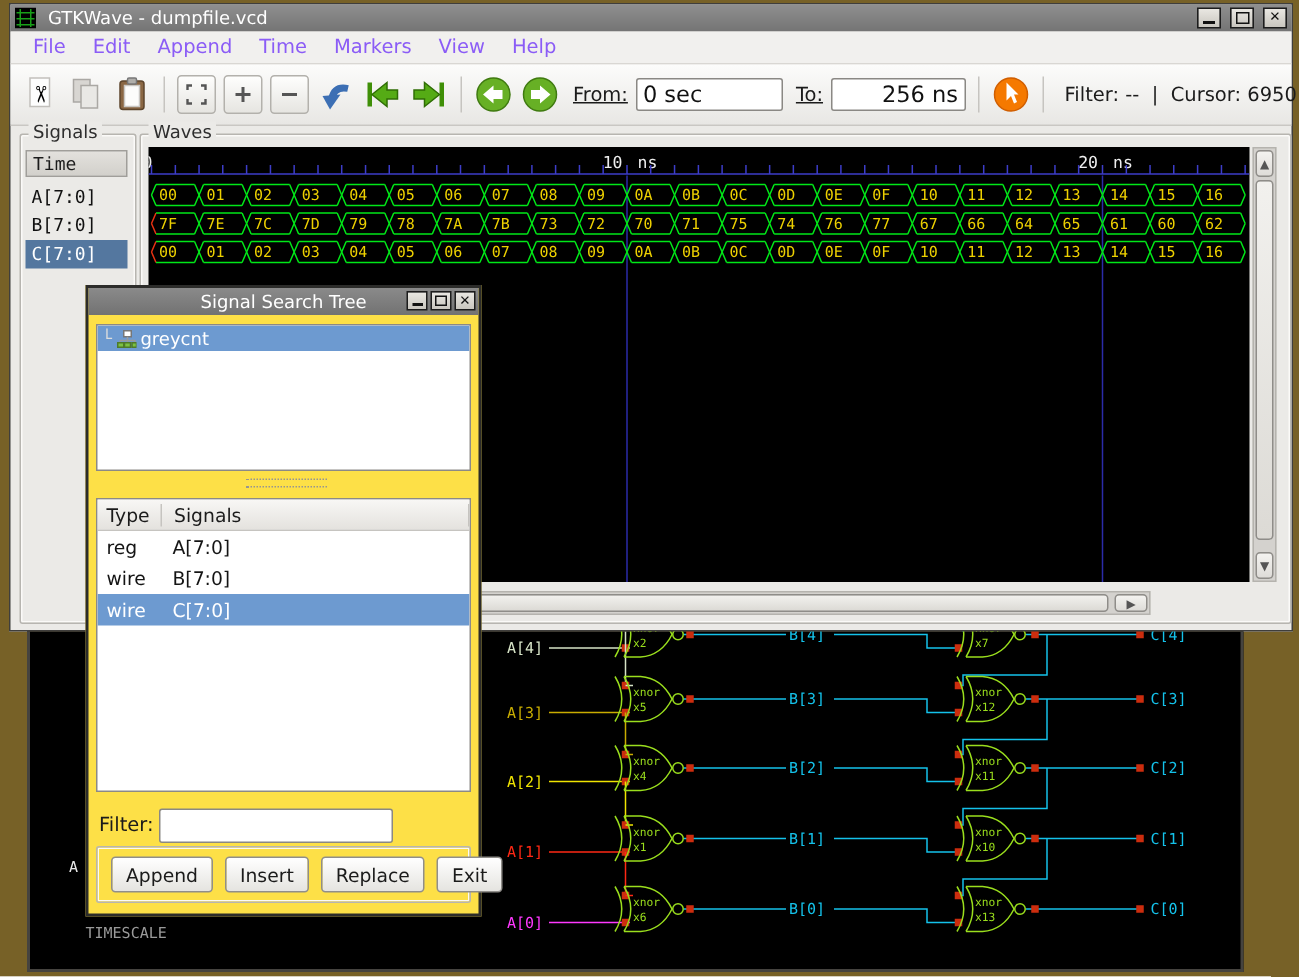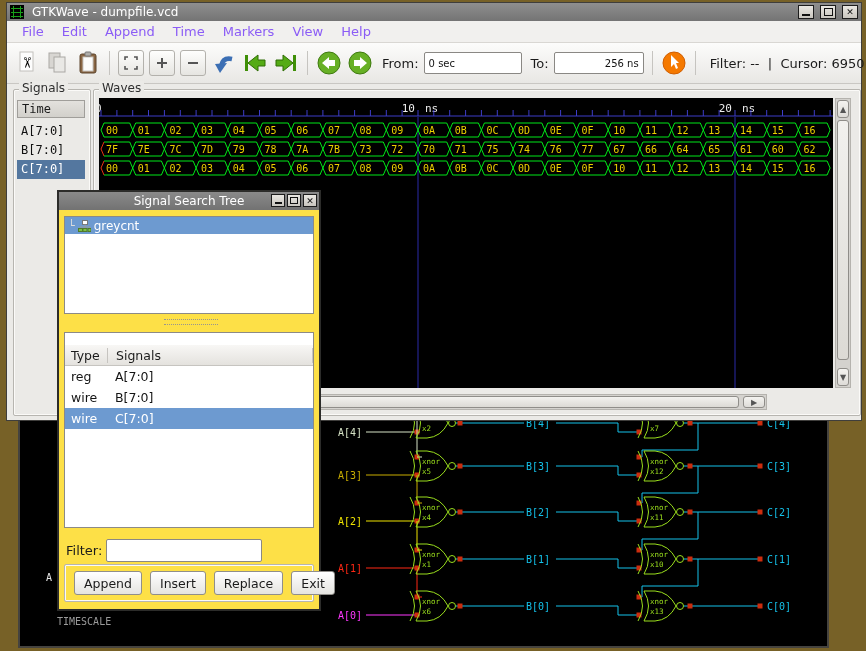--- a/index.html
+++ b/index.html
@@ -20,23 +20,23 @@
   .glyph-min{width:8px;height:2px;background:#111;display:inline-block;margin-top:6px;}
 
   #menubar{height:21px;background:#f1f0ee;border-bottom:1px solid #d9d7d3;display:flex;align-items:center;padding:0 6px;}
   .menu-item{padding:2px 9px;color:#8b5cf6;}
 
   #toolbar{height:40px;background:linear-gradient(#fcfcfb,#e8e7e4);border-bottom:1px solid #c9c7c3;
     display:flex;align-items:center;padding:0 6px;gap:5px;}
   .tool{width:26px;height:26px;display:flex;align-items:center;justify-content:center;flex:0 0 auto;}
   .tool.framed{border:1px solid #b3b1ac;border-radius:3px;background:linear-gradient(#fefefd,#e6e5e1);box-sizing:border-box;}
   .sep{width:1px;height:24px;background:#c6c4c0;margin:0 3px;flex:0 0 auto;}
-  .tb-label{margin-left:4px;}
+  .tb-label{margin-left:4px;text-decoration:underline;}
   .tb-input{width:88px;height:20px;border:1px solid #8a8884;border-radius:2px;background:#fff;
-    font-size:10px;padding:0 4px;color:#111;font-family:"DejaVu Sans","Liberation Sans",sans-serif;}
+    font-size:15px;padding:0 4px;color:#111;font-family:"DejaVu Sans","Liberation Sans",sans-serif;}
   .tb-input.to{width:80px;text-align:right;}
   #marker-text{margin-left:6px;white-space:pre;}
 
   
   .gframe{position:absolute;border:1px solid #b7b5b0;border-radius:2px;box-shadow:inset 0 0 0 1px #fbfaf8;}
   .gframe .legend{position:absolute;top:-9px;left:5px;background:#ebeae7;padding:0 3px;font-size:12px;color:#2e2e2e;}
 
   #signals-frame{left:6px;top:86px;width:76px;height:325px;}
   #time-btn{position:absolute;left:3px;top:10px;width:68px;height:18px;background:linear-gradient(#e3e1dd,#d2d0cb);
     border:1px solid #a09e9a;font-size:12px;display:flex;align-items:center;padding:0 4px;box-sizing:border-box;}
@@ -69,21 +69,21 @@
   #tree-body{position:absolute;left:5px;top:24px;width:250px;height:98px;background:#fff;
     border:1px solid #8c8a86;box-sizing:border-box;overflow:hidden;}
   .tree-row{height:17px;display:flex;align-items:center;font-size:12px;gap:3px;padding-left:3px;color:#111;}
   .tree-row.sel{background:#6d9ad0;color:#fff;}
   .tree-elbow{color:#ddd;font-size:11px;}
   #splitter{position:absolute;left:105px;top:127px;width:54px;height:4px;
     border-top:1px dotted #979590;border-bottom:1px dotted #979590;}
   #tbl{position:absolute;left:5px;top:140px;width:250px;height:196px;background:#fff;
     border:1px solid #8c8a86;box-sizing:border-box;overflow:hidden;}
   #tbl-head{height:20px;background:linear-gradient(#f8f7f5,#e4e2de);border-bottom:1px solid #c6c4c0;
-    display:flex;font-size:12.5px;align-items:center;margin-top:12px;}
+    display:flex;font-size:12.5px;align-items:center;}
   #tbl-head .c1{border-right:1px solid #c6c4c0;}
   .c1{width:36px;padding-left:6px;flex:0 0 auto;}
   .c2{padding-left:8px;border-right:1px solid transparent;}
   #tbl-head .c2{border-right:1px solid #c6c4c0;flex:1;}
   .trow{height:21px;display:flex;align-items:center;font-size:12.5px;color:#141414;}
   .trow.sel{background:#6d9ad0;color:#fff;}
   #filter-row{position:absolute;left:7px;top:347px;display:flex;align-items:center;gap:4px;}
   #filter-input{width:150px;height:19px;border:1px solid #8a8884;border-radius:2px;background:#fff;}
   #btn-frame{position:absolute;left:5px;top:372px;width:250px;height:38px;border:1px solid #b7b5b0;
     border-radius:2px;box-shadow:inset 0 0 0 1px #fbfaf8;display:flex;align-items:center;justify-content:space-between;

